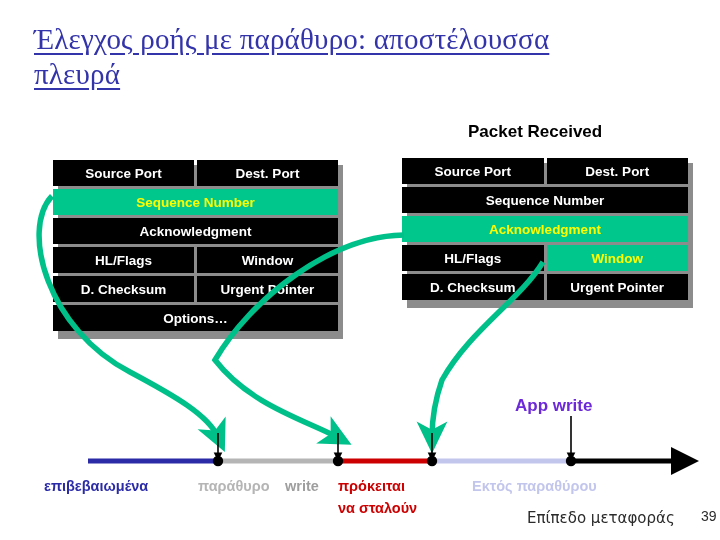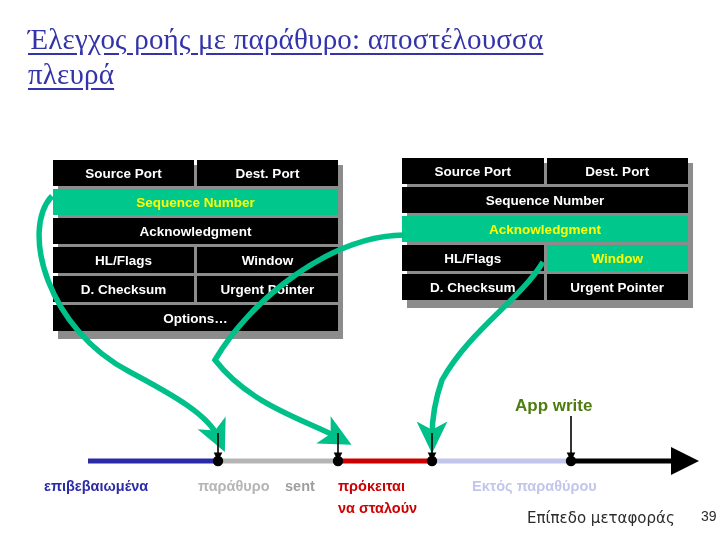--- a/index.html
+++ b/index.html
@@ -4,21 +4,21 @@
 <style>
   html,body{margin:0;padding:0;}
   body{
     width:720px;height:540px;background:#ffffff;overflow:hidden;position:relative;
     font-family:"Liberation Sans", sans-serif;
   }
   .stage{position:absolute;inset:0;}
 
   
   #title{
-    position:absolute;left:28px;top:22px;width:560px;
+    position:absolute;left:34px;top:22px;width:560px;
     font-family:"Liberation Serif", serif;
     font-size:29px;line-height:35px;color:#3333AA;
     text-decoration:underline;text-underline-offset:4px;
     letter-spacing:.2px;
   }
 
   
   .pkt-heading{
     position:absolute;font-size:17px;font-weight:bold;color:#000;
     white-space:nowrap;
@@ -51,21 +51,21 @@
   #timeline{position:absolute;left:0;top:360px;width:720px;height:120px;}
 
   
   .tl-label{position:absolute;font-size:14.5px;font-weight:bold;white-space:nowrap;}
   #lbl-acked{left:44px;top:478px;color:#2B2BA8;}
   #lbl-sent-gr{left:198px;top:478px;color:#B5B5B5;}
   #lbl-sent-en{left:285px;top:478px;color:#9E9E9E;}
   #lbl-tosend{left:338px;top:478px;color:#CC0000;}
   #lbl-tosend2{left:338px;top:500px;color:#CC0000;}
   #lbl-outside{left:441px;top:478px;color:#C3C6EC;margin-left:31px;}
-  #lbl-appwrite{left:515px;top:396px;color:#4d7c0f;font-size:17px;}
+  #lbl-appwrite{left:515px;top:396px;color:#6d28d9;font-size:17px;}
 
   
   #footer-text{
     position:absolute;left:527px;top:509px;
     font-family:"DejaVu Sans", sans-serif;
     font-size:15px;color:#2b2b2b;white-space:nowrap;
   }
   #footer-page{
     position:absolute;left:673px;top:508px;
     font-family:Liberation Sans, sans-serif;
@@ -73,20 +73,21 @@
   }
 </style>
 </head>
 <body>
 
 <div class="stage">
 
   <div id="title">Έλεγχος ροής με παράθυρο: αποστέλουσσα πλευρά</div>
 
 
+  <div class="pkt-heading" id="heading-recv">Packet Received</div>
 
   <div class="pkt-table" id="table-sent">
     <div class="shadow"></div>
     <div class="rows">
         <div class="pkt-row">
           <div class="cell half">Source Port</div>
           <div class="cell half">Dest. Port</div>
         </div>
         <div class="pkt-row">
           <div class="cell full hl">Sequence Number</div>
@@ -172,21 +173,21 @@
     <line x1="432" y1="73" x2="432" y2="96" stroke="#000" stroke-width="1.6" marker-end="url(#blkArrowDown)"></line>
     <line x1="571" y1="56" x2="571" y2="96" stroke="#000" stroke-width="1.6" marker-end="url(#blkArrowDown)"></line>
   </svg>
 
   <div class="tl-label" id="lbl-appwrite">App write</div>
 
   <div class="tl-label" id="lbl-acked">επιβεβαιωμένα</div>
 
   <div class="tl-label" id="lbl-sent-gr">παράθυρο</div>
 
-  <div class="tl-label" id="lbl-sent-en">sent</div>
+  <div class="tl-label" id="lbl-sent-en">write</div>
 
   <div class="tl-label" id="lbl-tosend">πρόκειται</div>
 
   <div class="tl-label" id="lbl-tosend2">να σταλούν</div>
 
   <div class="tl-label" id="lbl-outside">Εκτός παραθύρου</div>
 
   <div id="footer-text">Επίπεδο μεταφοράς</div>
   <div id="footer-page">39</div>
 

